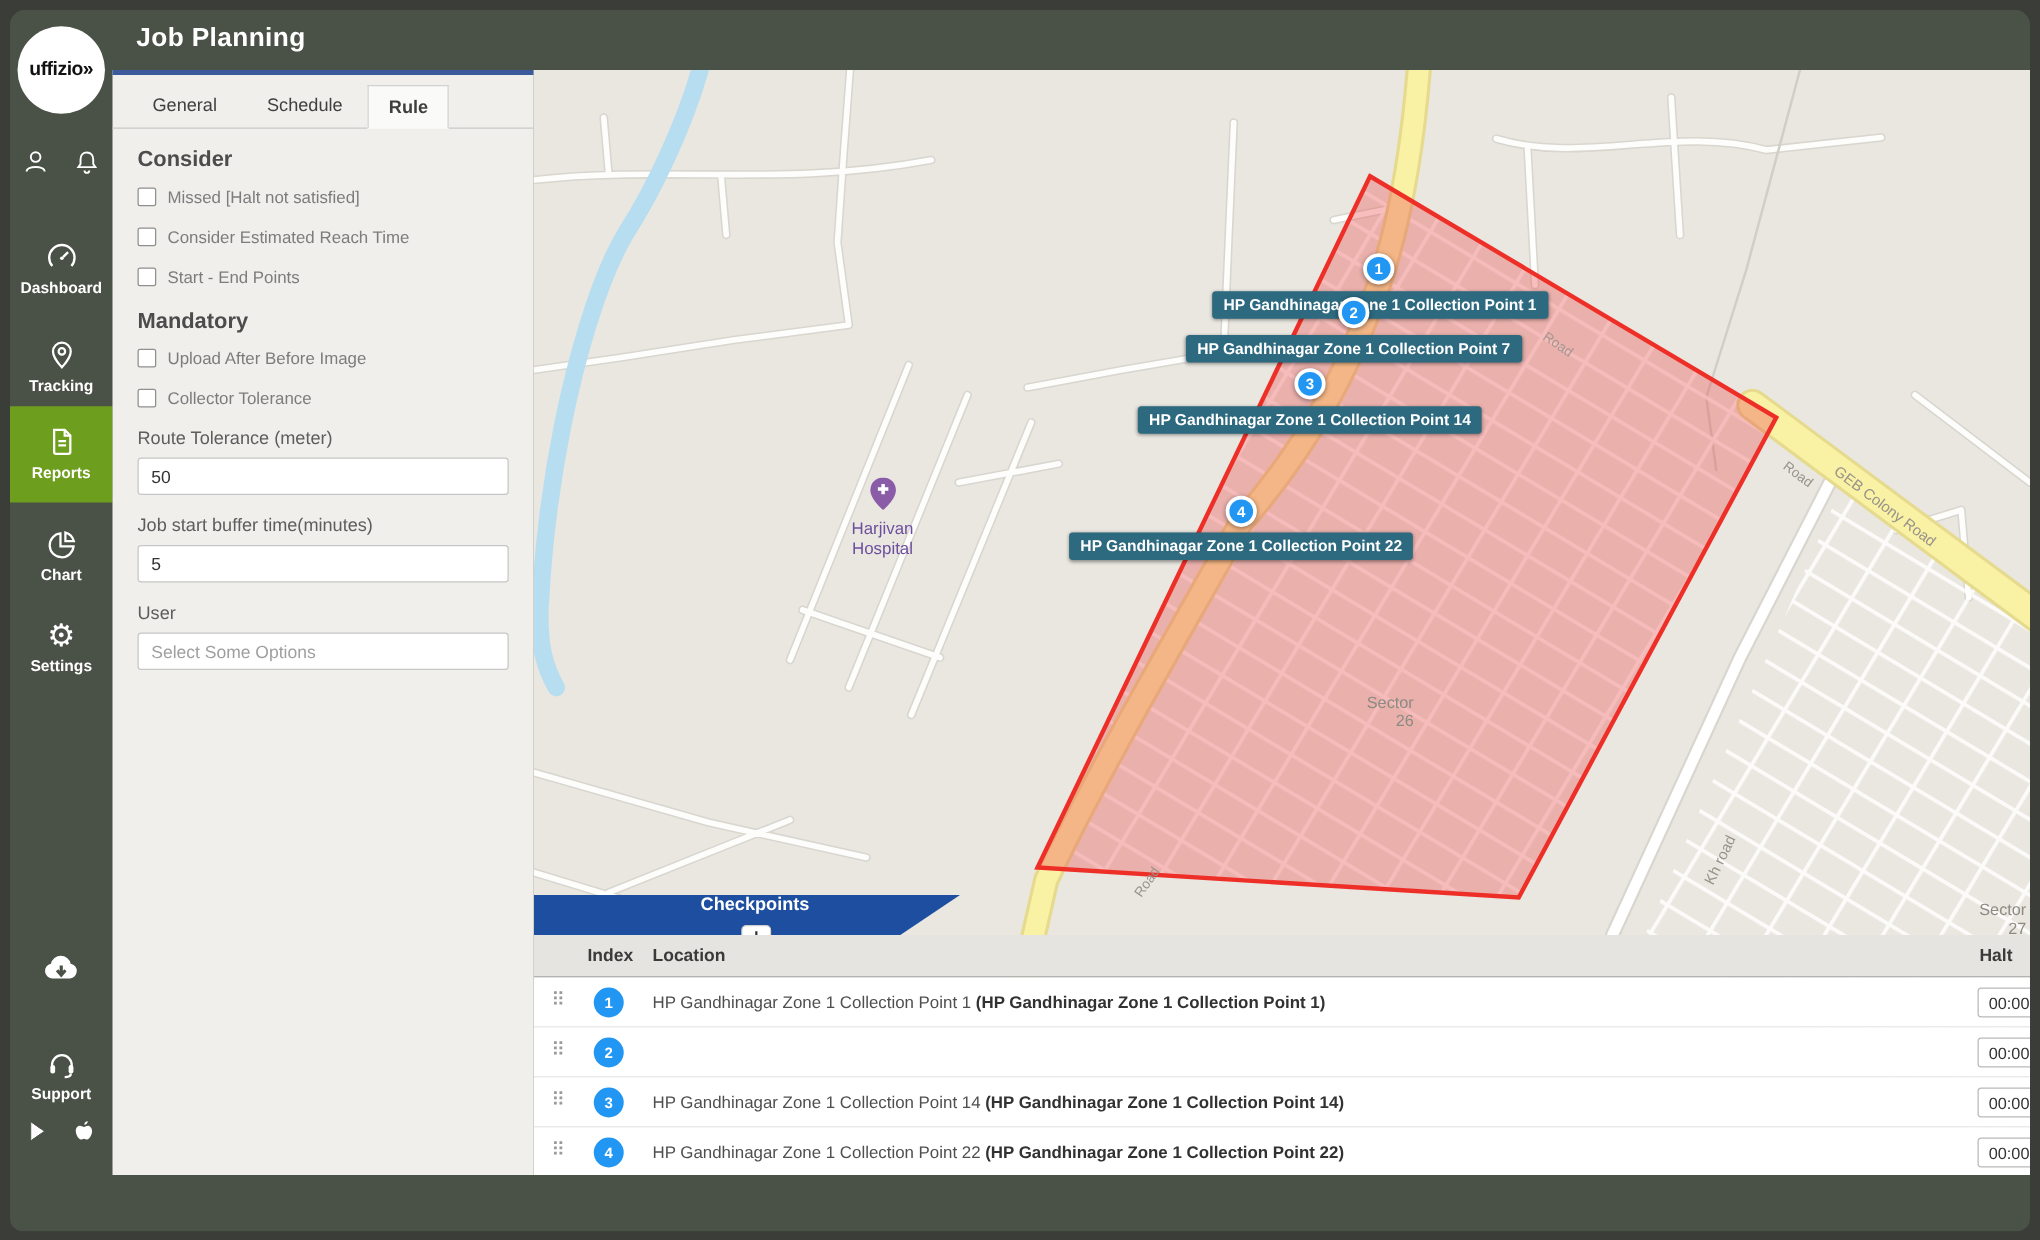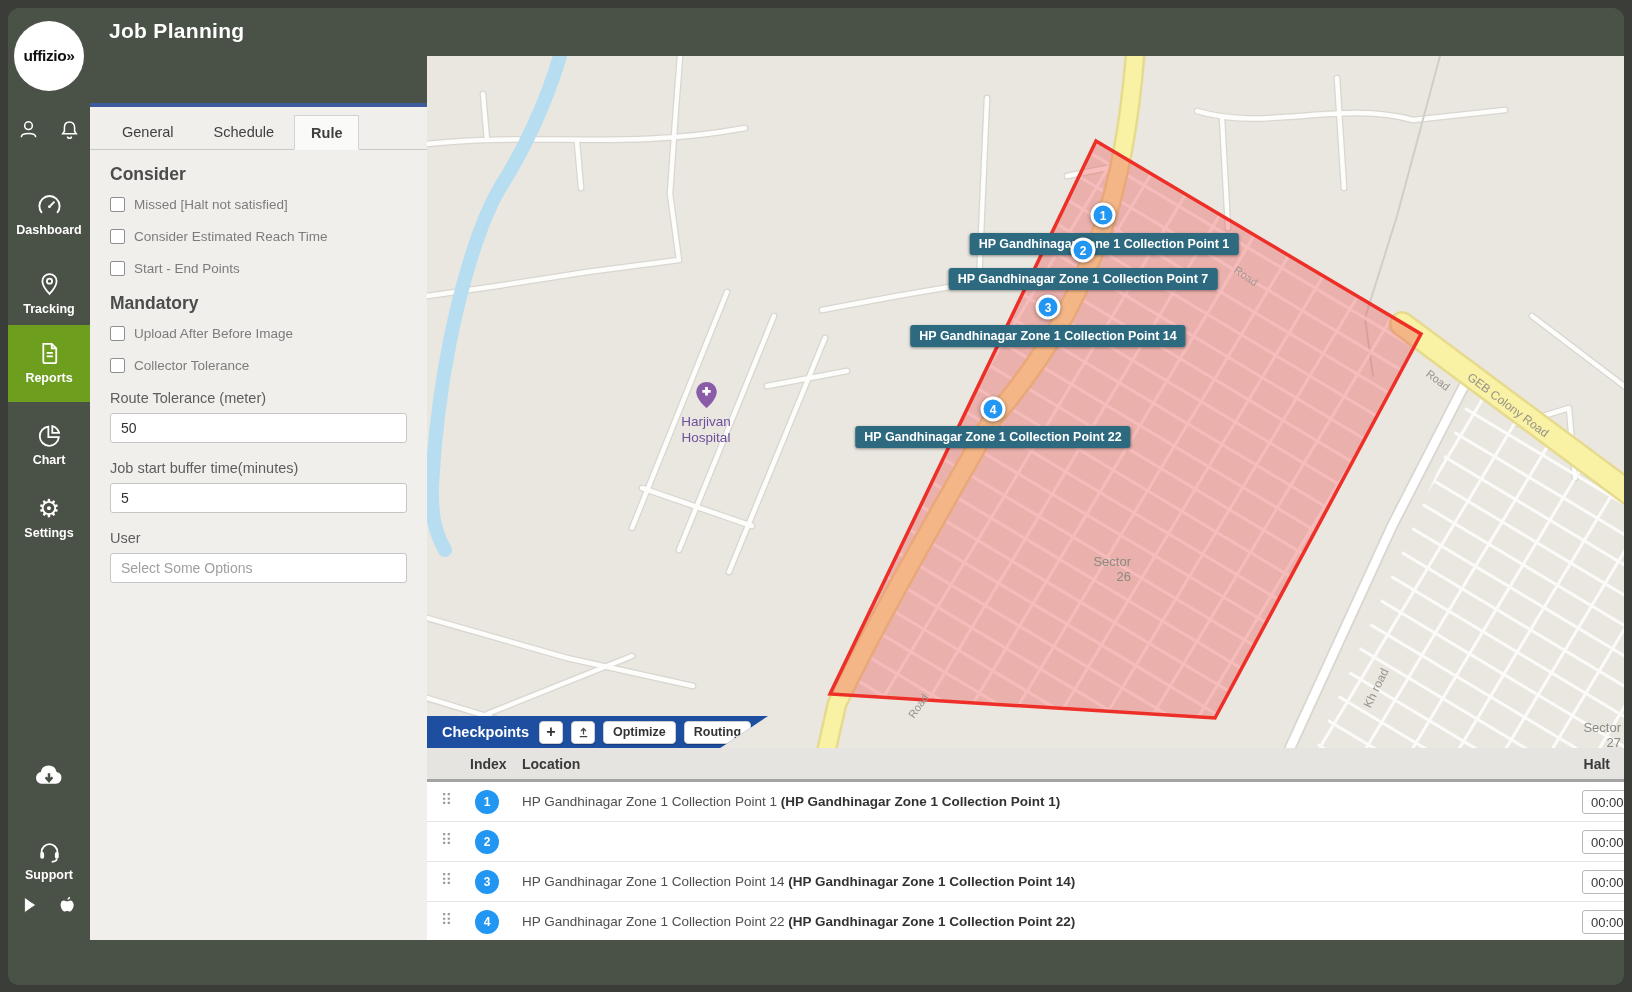--- a/index.html
+++ b/index.html
@@ -30,21 +30,21 @@
   .nav-dashboard{ margin-top:51px; } .nav-tracking{ margin-top:34px; }
   .nav-reports{ margin-top:9px; background:#6e9e1e; padding:15px 0 17px; }
   .nav-chart{ margin-top:20px; } .nav-settings{ margin-top:29px; }
   .glyph-gear{ font-size:25px; line-height:26px; color:#fff; font-family:"DejaVu Sans",sans-serif; }
   .side-cloud{ position:absolute; bottom:148px; left:0; width:82px; text-align:center; }
   .side-support{ position:absolute; bottom:58px; left:0; width:82px; text-align:center; font-size:12.5px; font-weight:600; }
   .side-support svg{ display:block; margin:0 auto 3px; }
   .side-stores{ position:absolute; bottom:24px; left:0; width:82px; display:flex; justify-content:center; gap:14px; }
 
   
-  .panel { position:absolute; left:82px; top:48px; bottom:0; width:337px; background:#f0efec; border-top:4px solid #3d5b9c;margin-top:47px; }
+  .panel { position:absolute; left:82px; top:48px; bottom:0; width:337px; background:#f0efec; border-top:4px solid #3d5b9c; }
   .tabs { display:flex; margin-top:8px; padding-left:12px; border-bottom:1px solid #c9c9c9; height:35px; align-items:stretch; }
   .tab { font-size:14.5px; color:#3f3f3f; display:flex; align-items:center; padding:0 20px; cursor:pointer; }
   .tab.active { background:#fafaf8; border:1px solid #d2d2d2; border-bottom:1px solid #fafaf8; margin-bottom:-1px; padding:0 16px; font-weight:600; }
   .form { padding:0 20px; }
   .section-h { font-size:17.5px; font-weight:700; color:#4c4c4c; margin:14px 0 12px; }
   .chk-row { display:flex; align-items:center; margin-bottom:17px;text-align:center; }
   .chk { width:15px; height:15px; border:1.5px solid #8f8f8f; border-radius:2px; background:#fff; margin-right:9px; flex:none; }
   .chk-label { font-size:13.5px; color:#7c7c7c; }
   .fld-label { font-size:14.5px; color:#5d5d5d; margin:17px 0 7px; }
   .fld-input { width:100%; height:30px; border:1px solid #c6c6c6; border-radius:3px; background:#fff; font-size:14px; color:#333; padding:0 10px; font-family:"Liberation Sans",sans-serif; }
@@ -55,25 +55,25 @@
   .map-svg { position:absolute; left:0; top:0; }
   .map-label { position:absolute; transform:translate(-50%,-50%); text-align:right; color:#8b8b84; font-size:13px; line-height:15px; white-space:pre-line; z-index:1; }
   .road-label { position:absolute; color:#97928a; font-size:11px; z-index:1; white-space:nowrap; }
   .hospital { position:absolute; left:279px; top:326px; transform:translateX(-50%); text-align:center; z-index:1; }
   .hospital .htext { margin-top:2px; color:#6d4f9e; font-size:13.5px; line-height:16px; width:76px; }
   .cp-label { position:absolute; transform:translate(-50%,-50%); background:#2d697f; color:#fff; font-size:12.5px; font-weight:700; padding:4px 9px; border-radius:3px; white-space:nowrap; box-shadow:0 1px 3px rgba(0,0,0,.4); z-index:2; }
   .marker { position:absolute; transform:translate(-50%,-50%); width:25px; height:25px; border-radius:50%; background:#2196f3; border:3px solid #fff; box-shadow:0 1px 4px rgba(0,0,0,.45); color:#fff; font-size:12px; font-weight:700; display:flex; align-items:center; justify-content:center; z-index:3; }
 
   
   .cp-panel { position:absolute; left:0; right:0; top:660px; bottom:0; z-index:4; }
-  .cp-banner { position:absolute; left:0; top:0; width:341px; height:32px; background:#1d4e9f; clip-path:polygon(0 0,100% 0,86% 100%,0 100%); display:flex; align-items:center; gap:8px; padding-left:15px; }
+  .cp-banner { position:absolute; left:0; top:0; width:341px; height:32px; background:#1d4e9f; clip-path:polygon(0 0,100% 0,86% 100%,0 100%); display:flex; align-items:center; gap:8px; padding-left:15px;flex-direction:column; }
   .cp-title { color:#fff; font-size:14.5px; font-weight:700; margin-right:2px; }
   .cp-btn { height:23px; background:#fff; border:1px solid #cfcfcf; border-radius:4px; font-size:12.5px; font-weight:700; color:#333; display:flex; align-items:center; justify-content:center; padding:0 9px; cursor:pointer; box-shadow:0 1px 1px rgba(0,0,0,.25); font-family:"Liberation Sans",sans-serif; }
   .cp-btn.square { width:24px; padding:0; font-size:16px; }
-  .cp-header { position:absolute; left:0; right:0; top:32px; height:34px; background:#e5e4e1; border-bottom:3px solid #a3a3a3; font-size:14px; font-weight:700; color:#3a3a3a; }
+  .cp-header { position:absolute; left:0; right:0; top:32px; height:34px; background:#e5e4e1; border-bottom:1px solid #a3a3a3; font-size:14px; font-weight:700; color:#3a3a3a; }
   .cp-header .col-index{ position:absolute; left:43px; top:8px; }
   .cp-header .col-location{ position:absolute; left:95px; top:8px; }
   .cp-header .col-halt{ position:absolute; right:14px; top:8px; }
   .cp-rows { position:absolute; left:0; right:0; top:66px; bottom:0; }
   .cp-row { position:relative; height:40px; background:#fff; border-bottom:1px solid #e4e4e4; }
   .drag-handle { position:absolute; left:14px; top:9px; color:#9a9a9a; font-size:15px; font-family:"DejaVu Sans",sans-serif; cursor:grab; }
   .idx-circle { position:absolute; left:48px; top:8px; width:24px; height:24px; border-radius:50%; background:#2196f3; color:#fff; font-size:12px; font-weight:700; display:flex; align-items:center; justify-content:center; }
   .loc { position:absolute; left:95px; top:12px; font-size:13.5px; color:#4f4f4f; white-space:nowrap; }
   .loc b { color:#323232; }
   .halt-input { position:absolute; right:-30px; top:8px; width:72px; height:24px; border:1px solid #b9b9b9; border-radius:3px; font-size:13px; color:#333; padding:0 8px; font-family:"Liberation Sans",sans-serif; background:#fff; }

